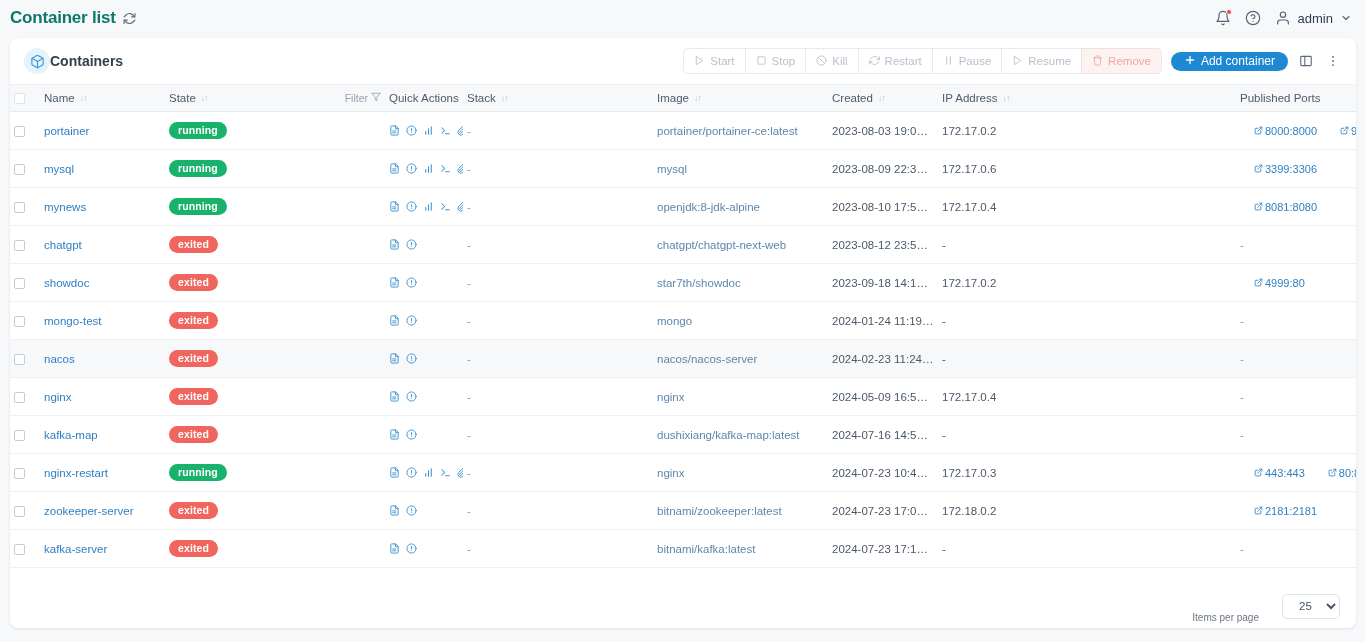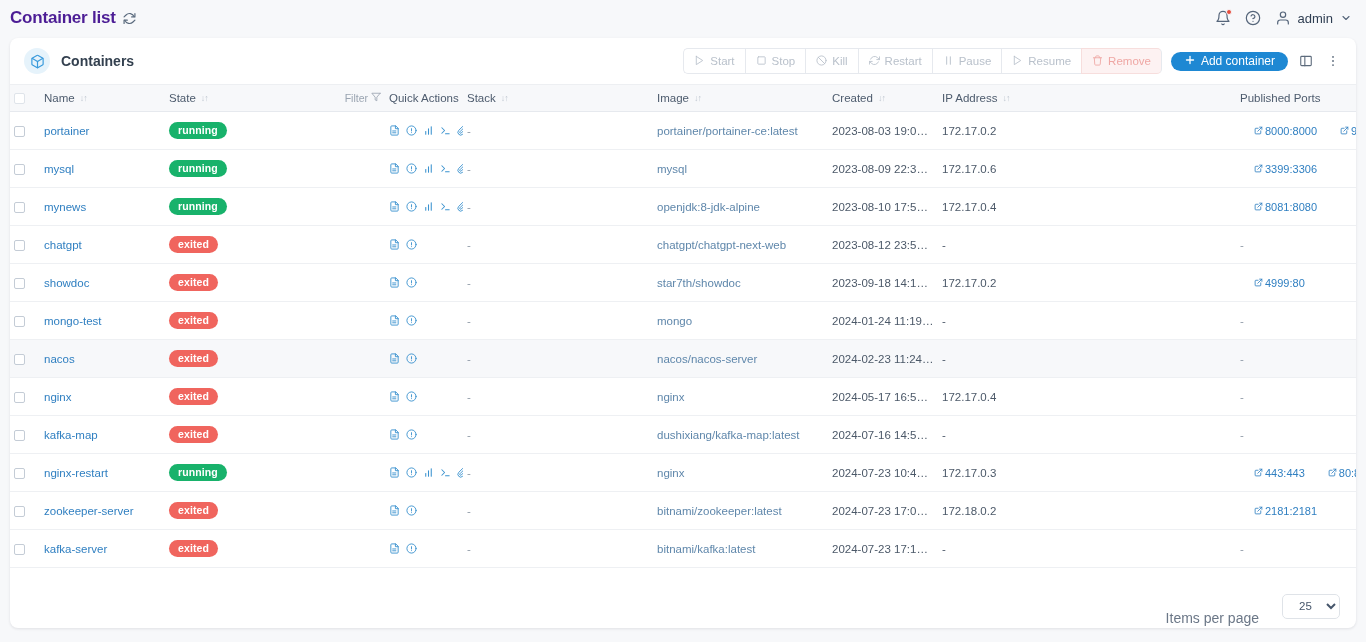--- a/index.html
+++ b/index.html
@@ -17,21 +17,21 @@
   .page-header {
     height: 36px;
     display: flex;
     align-items: center;
     padding: 0 14px 0 10px;
     background: #f7f8fa;
   }
   .page-title {
     font-size: 17px;
     font-weight: 700;
-    color: #4c1d95;
+    color: #0f766e;
     letter-spacing: -0.2px;
   }
   .title-refresh {
     margin-left: 7px;
     color: #5a6a7d;
     display: inline-flex;
     align-items: center;
     cursor: pointer;
   }
   .header-right {
@@ -62,21 +62,21 @@
     overflow: hidden;
   }
 
   .card-toolbar {
     display: flex;
     align-items: center;
     padding: 10px 14px;
     height: 46px;
     flex: 0 0 auto;
   }
-  .card-titlewrap { display: flex; align-items: center; gap: 11px; }
+  .card-titlewrap { display: flex; align-items: center; }
   .card-icon-circle {
     width: 26px; height: 26px; border-radius: 50%;
     background: #e6f3fb;
     display: flex; align-items: center; justify-content: center;
     color: #3a9bdc;
   }
   .card-title { font-size: 14px; font-weight: 600; color: #33404f; }
 
   .toolbar-right { margin-left: auto; display: flex; align-items: center; gap: 9px; }
 
@@ -196,21 +196,21 @@
   .port { display: inline-flex; align-items: center; gap: 2px; color: #2f7fc1; cursor: pointer; font-size: 11px; padding-left: 14px; }
 
   
   .card-footer {
     flex: 0 0 auto;
     height: 44px;
     display: flex; align-items: center; justify-content: flex-end;
     padding: 0 16px;
     gap: 10px;
   }
-  .ipp-label { font-size: 14px; color: #6b7787; margin-top: 23px; }
+  .ipp-label { font-size: 10px; color: #6b7787; margin-top: 23px; }
   .ipp-select {
     height: 25px;
     min-width: 58px;
     border: 1px solid #dfe3e8;
     border-radius: 5px;
     font-size: 11.5px;
     color: #46566b;
     font-family: "Liberation Sans", sans-serif;
     padding: 0 4px 0 12px;
     background: #fff;
@@ -794,21 +794,21 @@
                   <svg width="11" height="11" viewBox="0 0 24 24" fill="none" stroke="currentColor" stroke-width="2" stroke-linecap="round" stroke-linejoin="round">
                     <circle cx="12" cy="12" r="10"></circle>
                     <line x1="12" y1="8" x2="12" y2="13"></line>
                     <line x1="12" y1="16.5" x2="12.01" y2="16.5"></line>
                   </svg>
                 </span>
               </div>
             </td>
             <td><span class="dash">-</span></td>
             <td><span class="lnk muted">nginx</span></td>
-            <td><span>2024-05-17 16:50:01</span></td>
+            <td><span>2024-05-09 16:50:01</span></td>
             <td><span>172.17.0.4</span></td>
             <td><span class="dash">-</span></td>
             <td></td>
           </tr>
           <tr>
             <td><span class="cb"></span></td>
             <td><span class="lnk">kafka-map</span></td>
             <td><span class="badge exited">exited</span></td>
             <td></td>
             <td>

